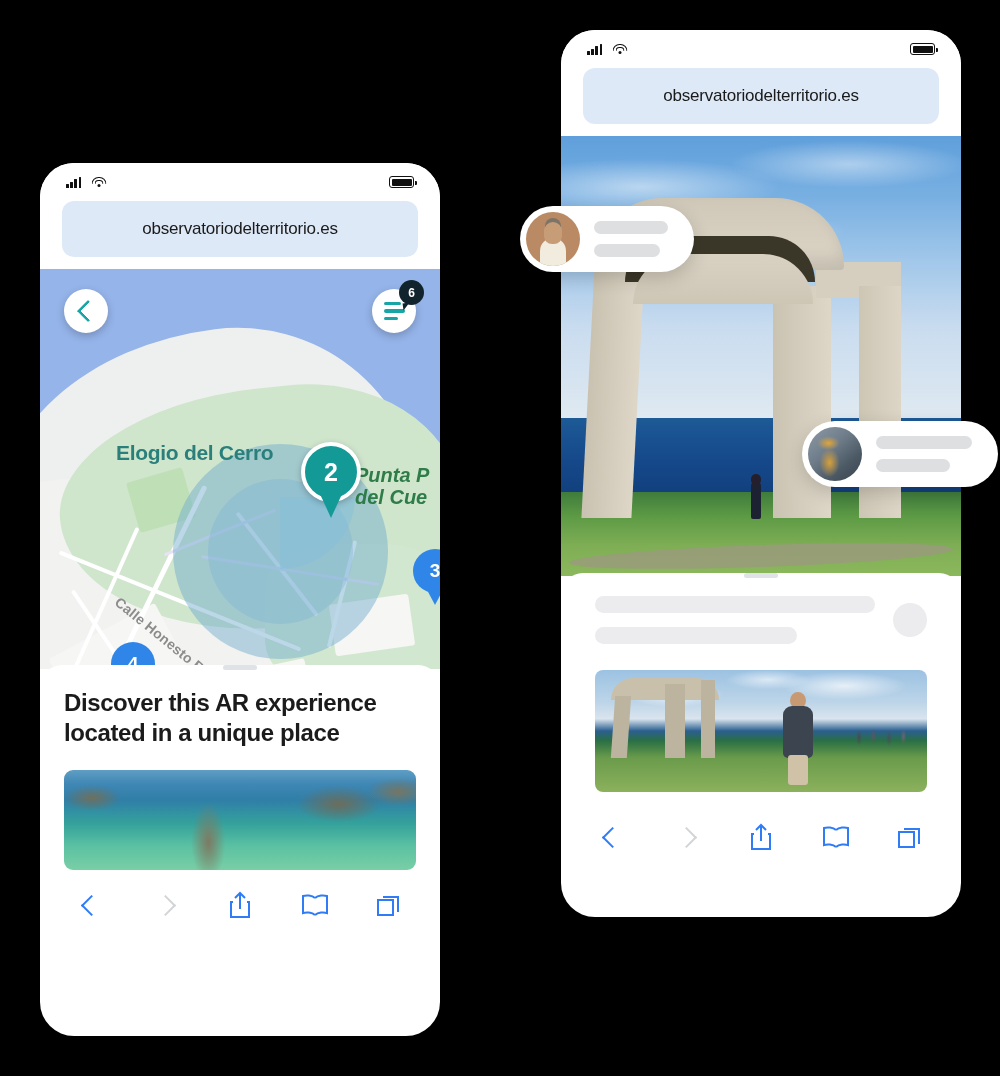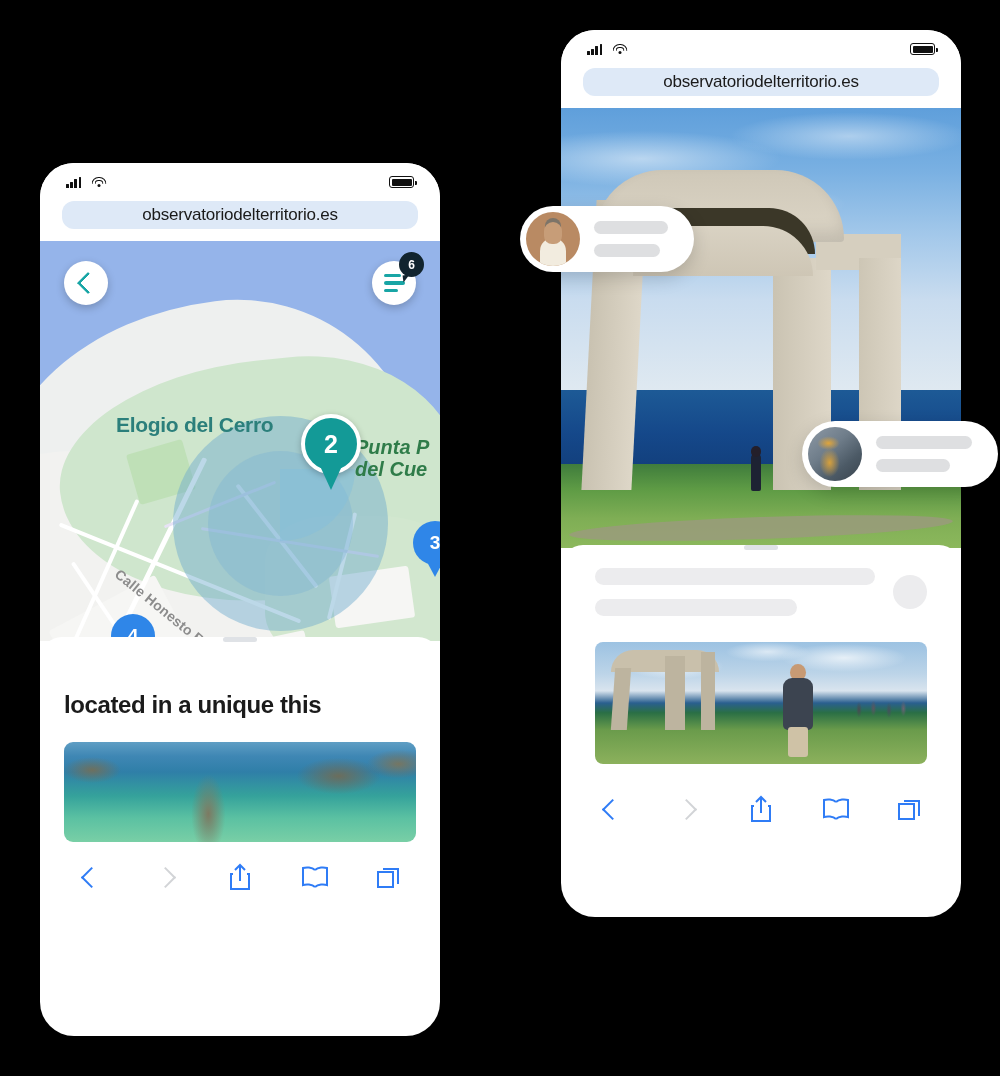--- a/index.html
+++ b/index.html
@@ -41,21 +41,21 @@
   .wifi s:nth-child(2){width:7px;height:3.6px;top:3.2px;}
   .wifi s:nth-child(3){width:3px;height:3px;top:7px;background:#111;border:none;border-radius:50%;}
   .sb-right{margin-left:auto;display:flex;align-items:center;}
   .battery{width:25px;height:12px;border:1.5px solid #111;border-radius:3px;padding:1.5px;box-sizing:border-box;position:relative;}
   .battery em{display:block;height:100%;width:100%;background:#111;border-radius:1px;}
   .battery:after{content:"";position:absolute;right:-3.5px;top:3.5px;width:2px;height:4px;background:#111;border-radius:0 1px 1px 0;}
 
   
   .urlwrap{padding:0 22px 12px;background:#fff;}
   .urlbar{
-    background:#dee9f7;border-radius:12px;height:28px;
+    background:#dee9f7;border-radius:12px;height:56px;
     display:flex;align-items:center;justify-content:center;
   }
   .urlbar span{font-size:17px;color:#1a1a1a;letter-spacing:-.2px;}
 
   
   .map{position:relative;height:400px;overflow:hidden;background:#93b2e8;}
   .map .water{position:absolute;inset:0;background:#95b4ea;}
   .map .landmass{
     position:absolute;left:-40px;top:62px;width:420px;height:330px;
     background:#eef0ef;
@@ -379,22 +379,22 @@
         <span>3</span>
       </div>
       <div class="pin" id="map-pin-4">
         <span>4</span>
       </div>
     </div>
 
     <div class="sheet">
       <div class="grabber"></div>
       <h1>
-        <br>
-        <span>located in a unique this</span>
+        <span>Discover this AR experience</span><br>
+        <span>located in a unique place</span>
       </h1>
       <div class="photo photo-coast"></div>
     </div>
 
     <div class="toolbar">
       <div>
           <span class="tb-chev"></span>
         </div>
       <div>
           <span class="tb-chev fwd"></span>

